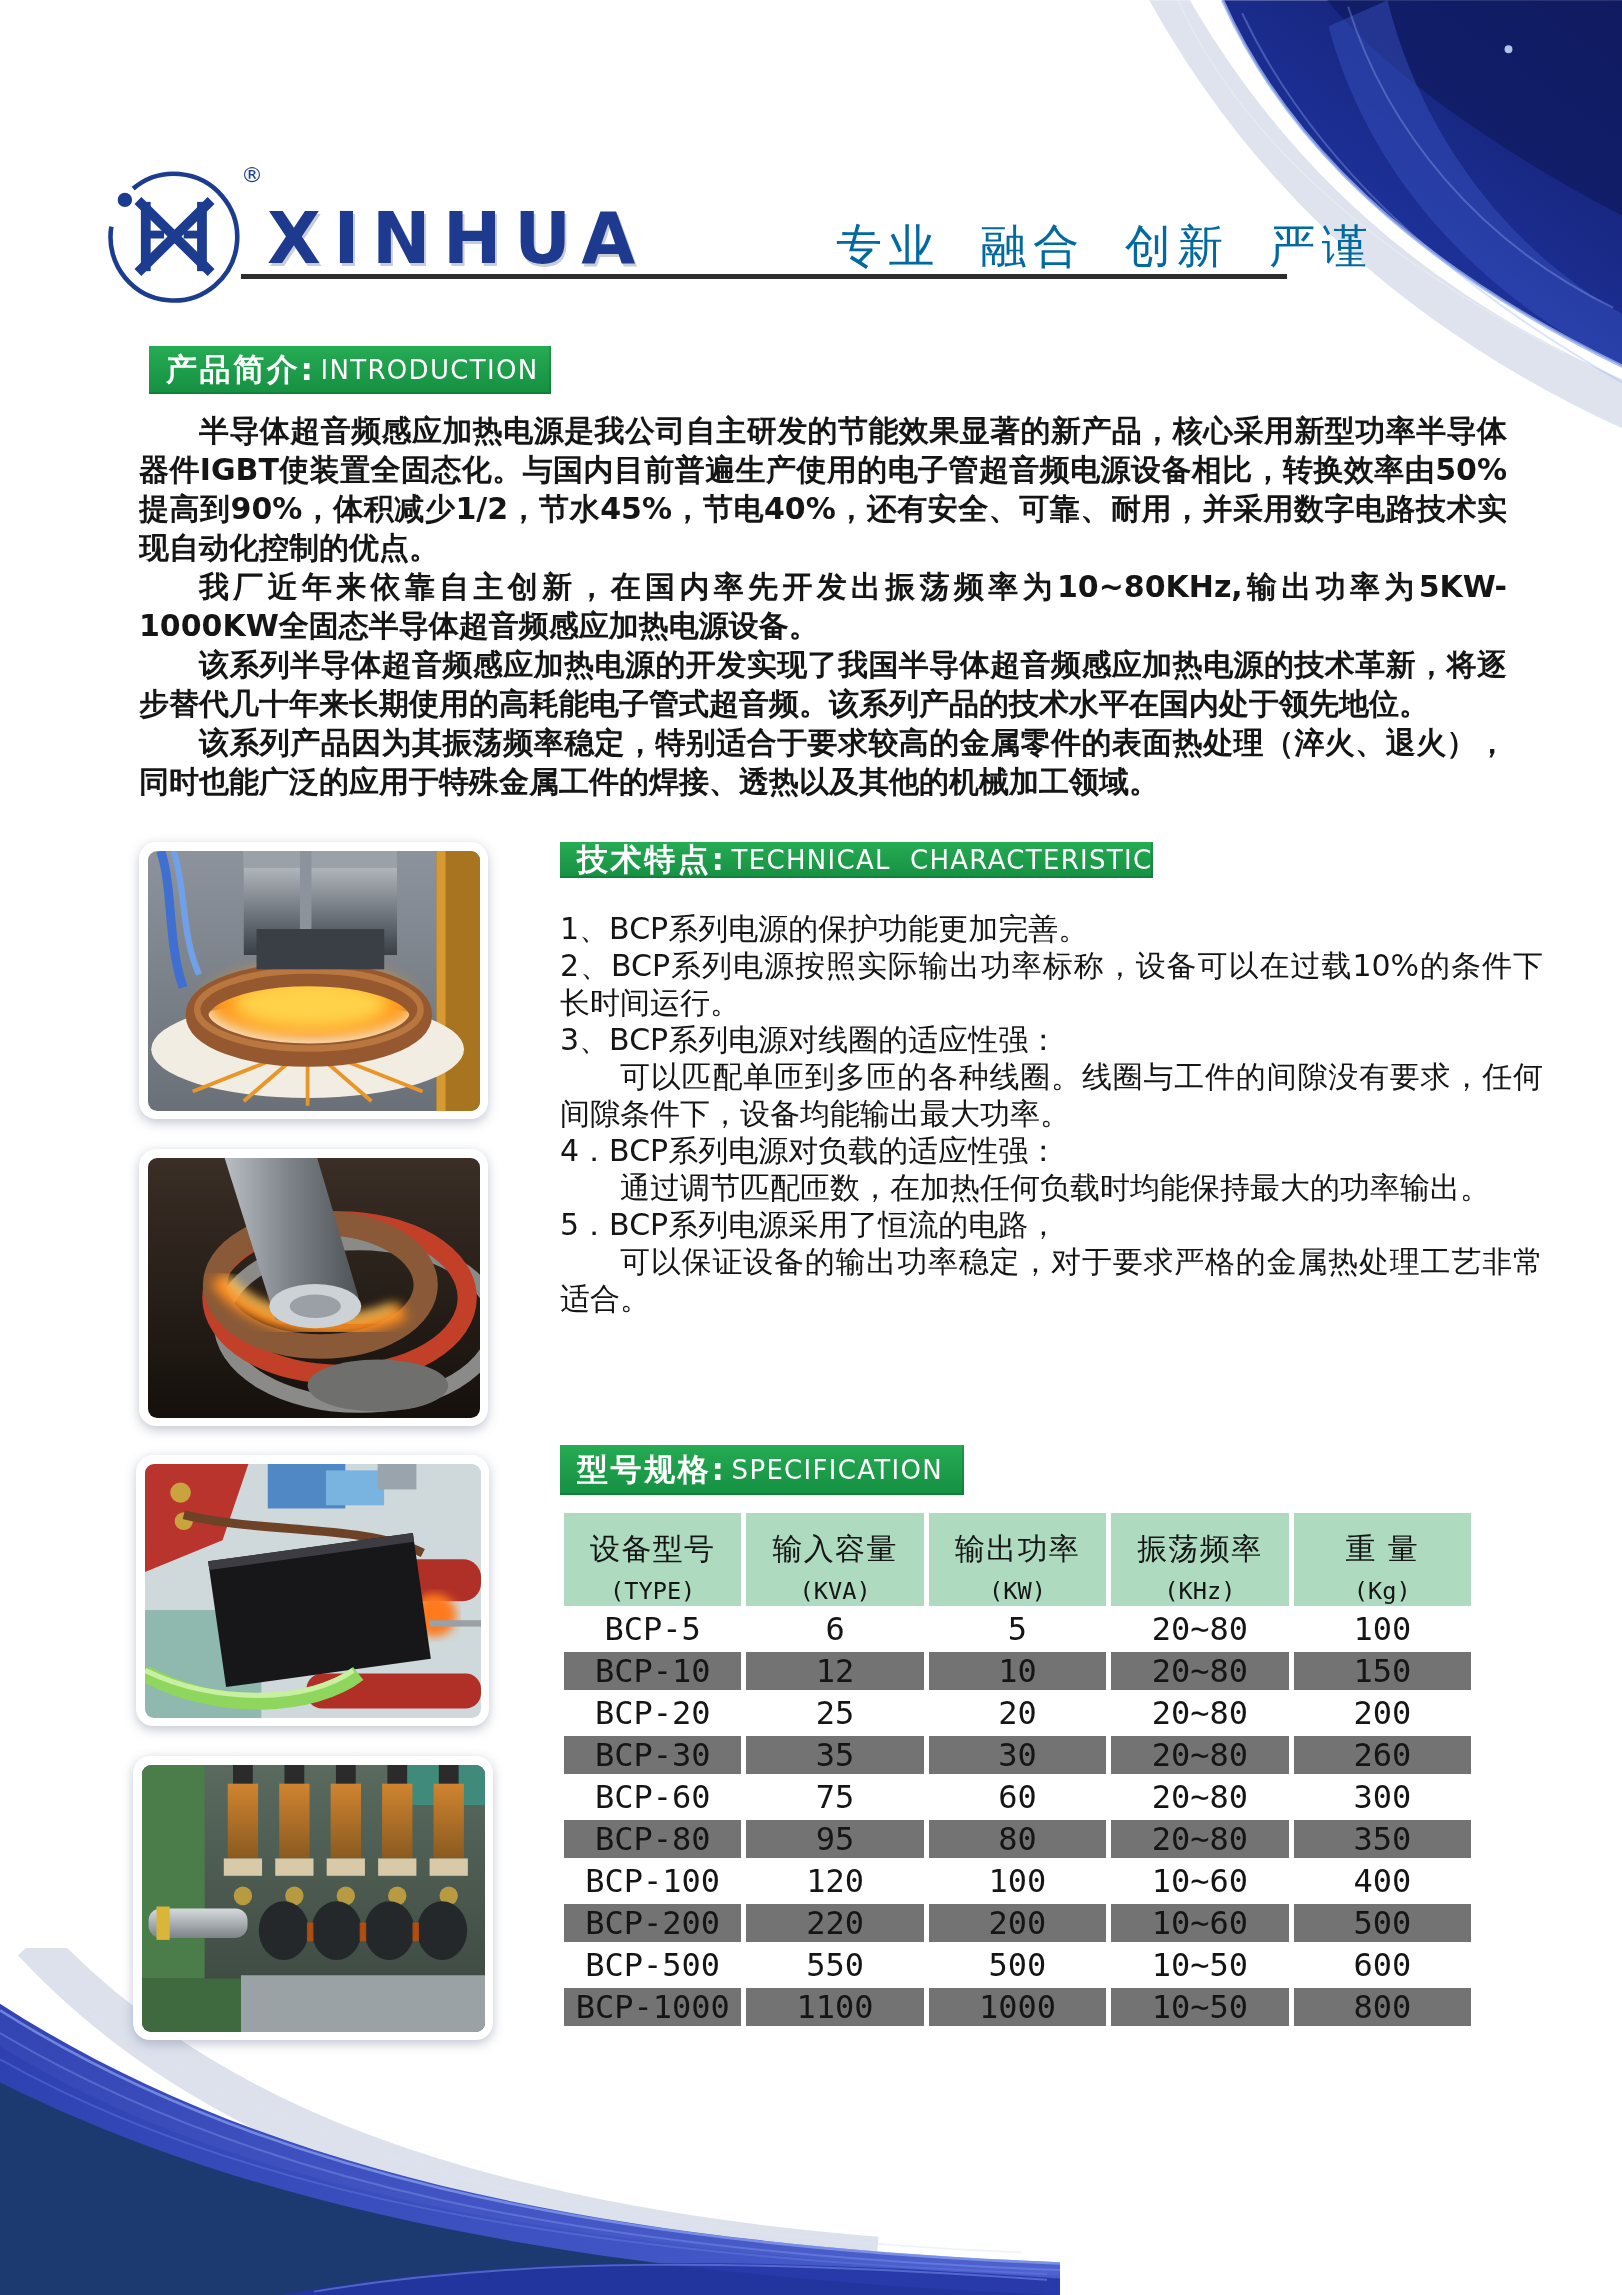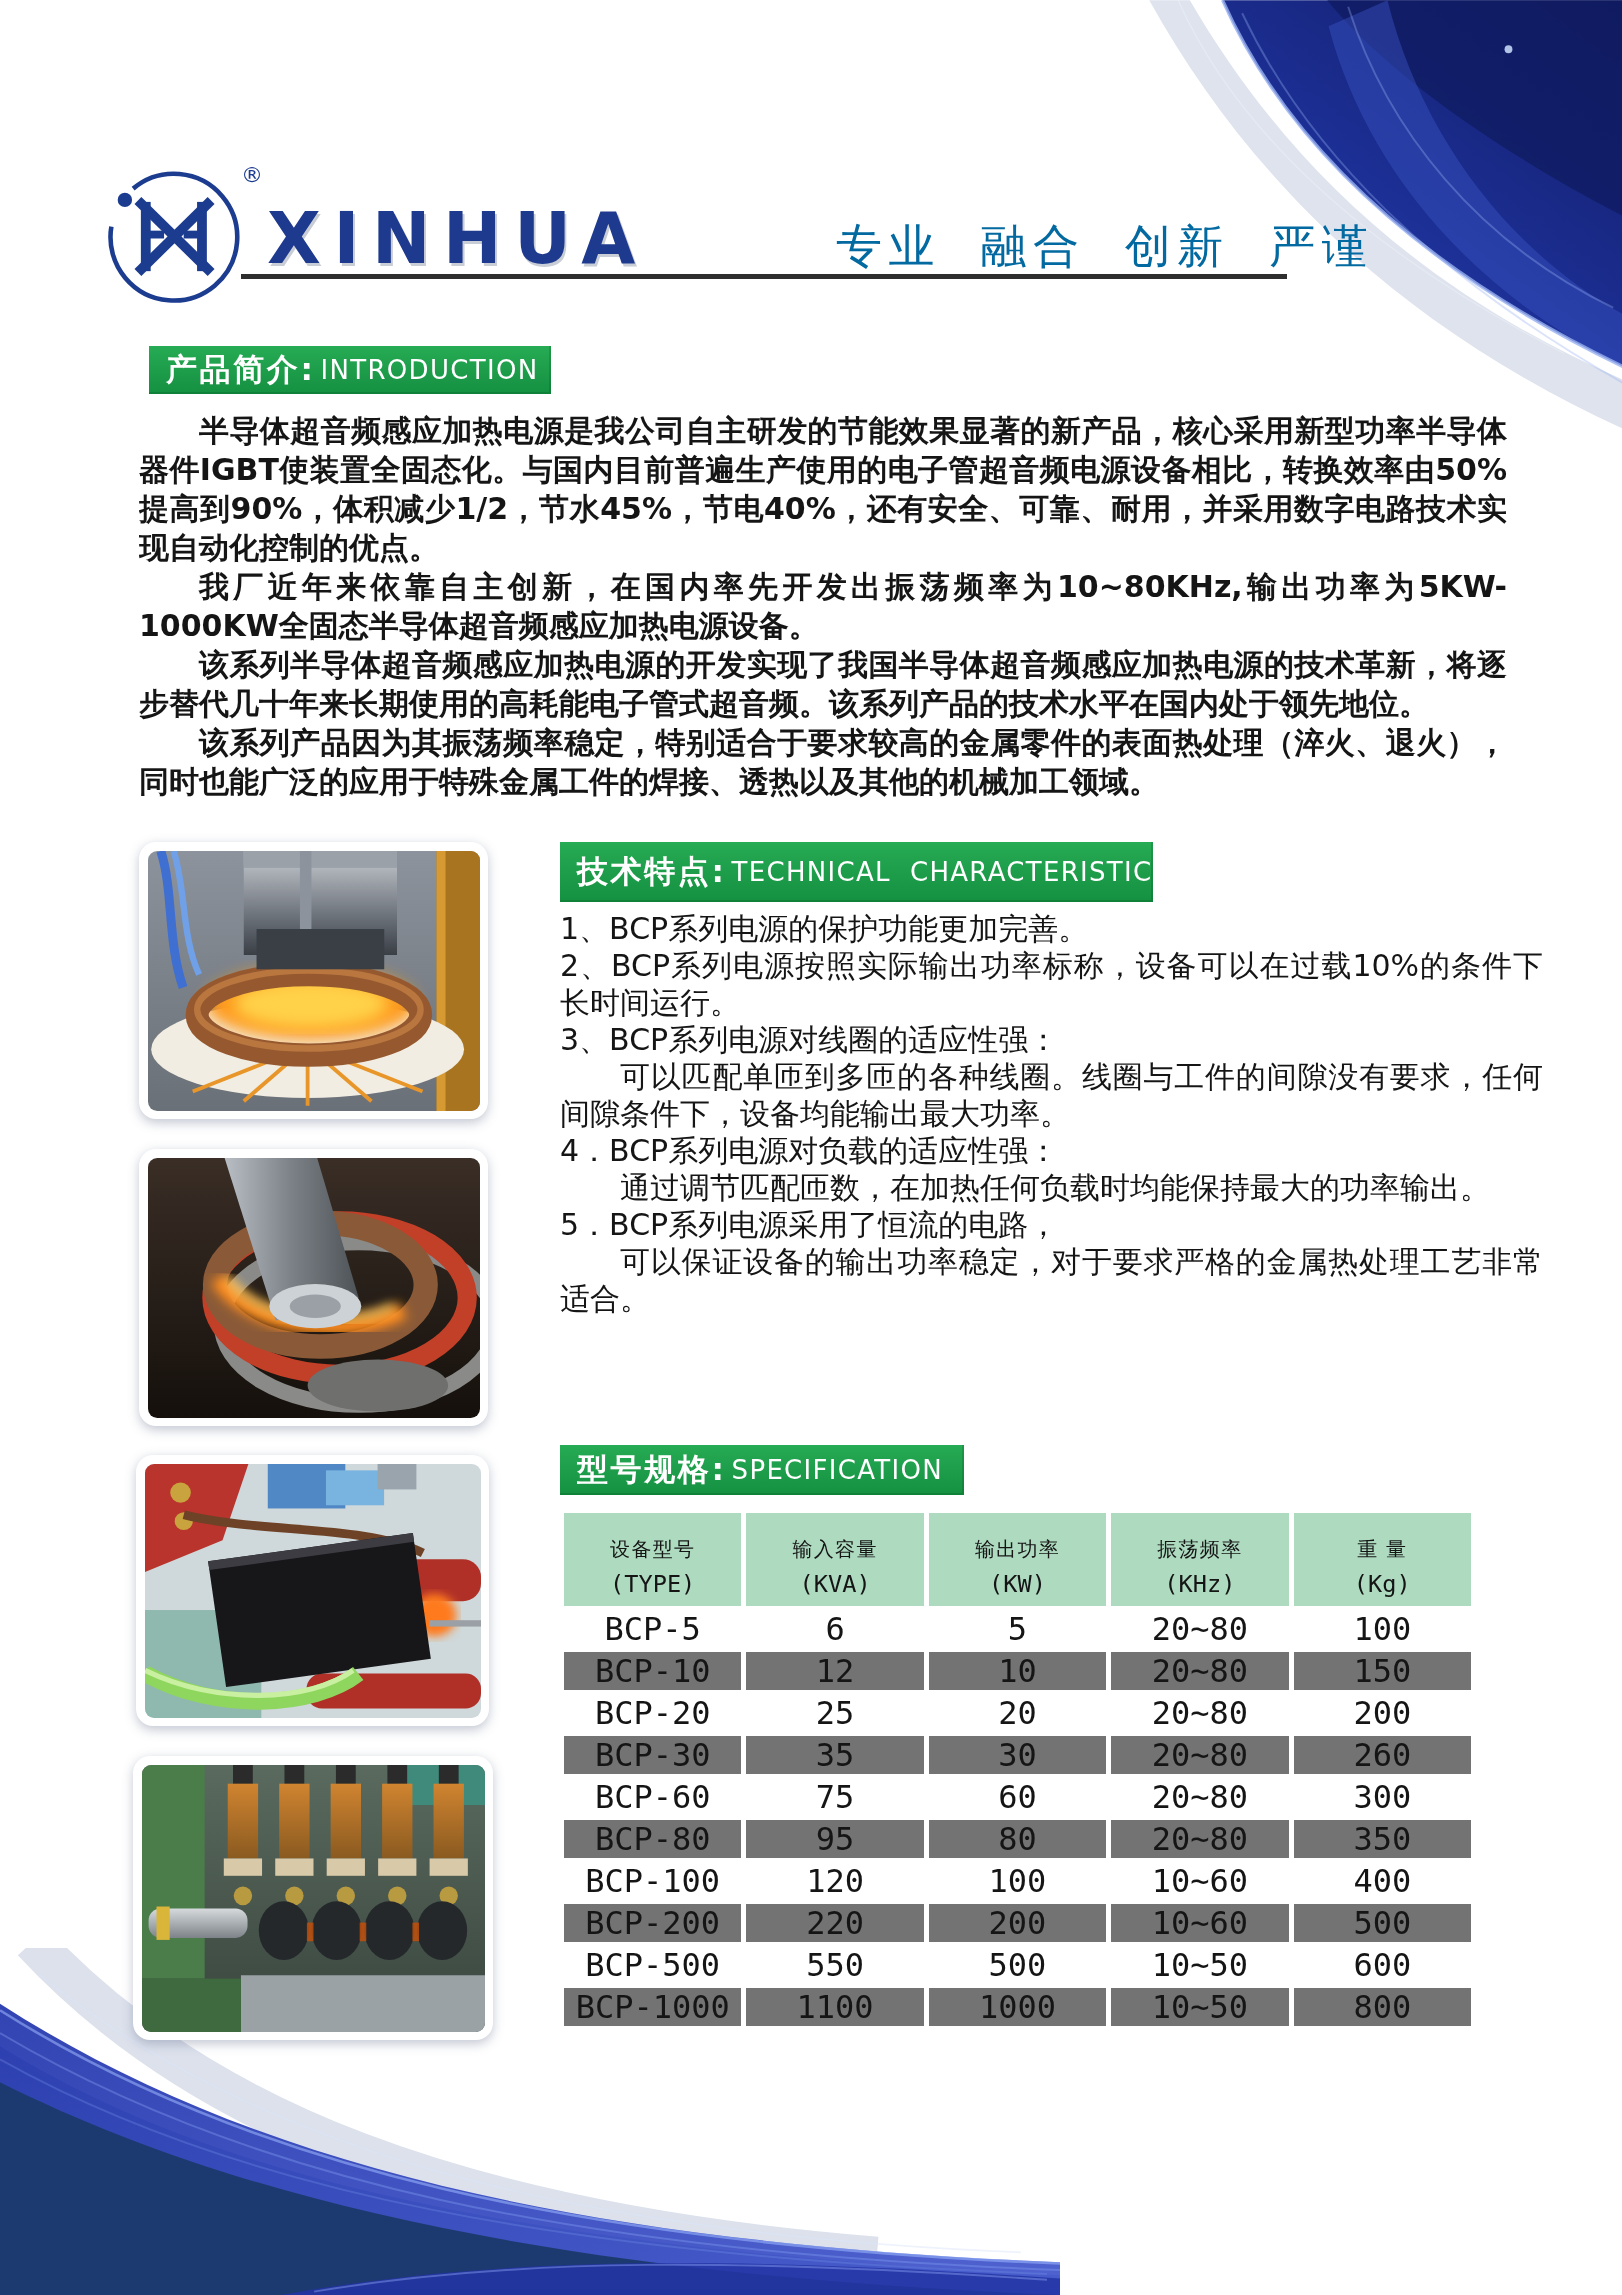--- a/index.html
+++ b/index.html
@@ -17,35 +17,35 @@
   .slogan{position:absolute;left:836px;top:216px;z-index:2;font-size:46px;font-weight:400;
           color:#0369a1;letter-spacing:6.5px;word-spacing:18.3px;white-space:pre;}
   .divider{position:absolute;left:241px;top:274px;width:1046px;height:4.6px;background:#2e2e2e;z-index:2;}
   
   .gbar{position:absolute;z-index:2;display:flex;align-items:center;box-sizing:border-box;
         padding:0 17px;background:linear-gradient(180deg,#27ab54,#149041);color:#fff;
         box-shadow:inset -2px -2px 0 rgba(0,60,20,.18);}
   .gbar .zh{font-size:31px;font-weight:700;letter-spacing:2.6px;white-space:pre;}
   .gbar .en{font-size:26px;letter-spacing:1.3px;margin-left:5.2px;white-space:pre;}
   .bar-intro{left:149px;top:346px;width:402px;height:48px;}
-  .bar-feat{left:560px;top:842px;width:593px;height:60px;text-align:center;}
+  .bar-feat{left:560px;top:842px;width:593px;height:36px;text-align:center;}
   .bar-spec{left:560px;top:1445px;width:404px;height:50px;}
   
   .intro{position:absolute;left:139px;top:411px;width:1368px;height:427px;overflow:hidden;z-index:2;}
   .intro p{margin:0;font-size:30px;line-height:39px;text-align:justify;text-indent:2em;font-weight:bold;}
   
   .features{position:absolute;left:560px;top:910px;width:983px;height:531px;overflow:hidden;z-index:2;}
   .features p{margin:0;font-size:30px;line-height:37px;text-align:justify;}
   .features p.detail{text-indent:2em;}
   
   .spec-table{position:absolute;left:559px;top:1509px;z-index:2;border-collapse:separate;
               border-spacing:5.2px 4.6px;width:917px;table-layout:fixed;}
   .spec-table th{background:#aedbc0;height:93px;font-weight:400;text-align:center;
                  vertical-align:middle;padding:0;}
-  .spec-table th .zh{display:block;font-size:20px;letter-spacing:1.3px;white-space:pre;margin-top:15px;}
+  .spec-table th .zh{display:block;font-size:30px;letter-spacing:1.3px;white-space:pre;margin-top:15px;}
   .spec-table th .unit{display:block;font-size:23.6px;margin-top:6.5px;
                        font-family:"DejaVu Sans Mono",monospace;}
   .spec-table td{height:29px;text-align:center;vertical-align:middle;padding:0;
                  font-family:"DejaVu Sans Mono",monospace;font-size:32px;}
   .spec-table tr.green td{background:#737373;}
   
   .photo{position:absolute;z-index:3;background:#fff;border-radius:17px;padding:8.5px;
          box-sizing:border-box;box-shadow:0 3.9px 10.5px rgba(100,110,140,.38);}
   .ph-inner{width:100%;height:100%;border-radius:9.2px;overflow:hidden;}
   .ph-inner svg{display:block;width:100%;height:100%;}

